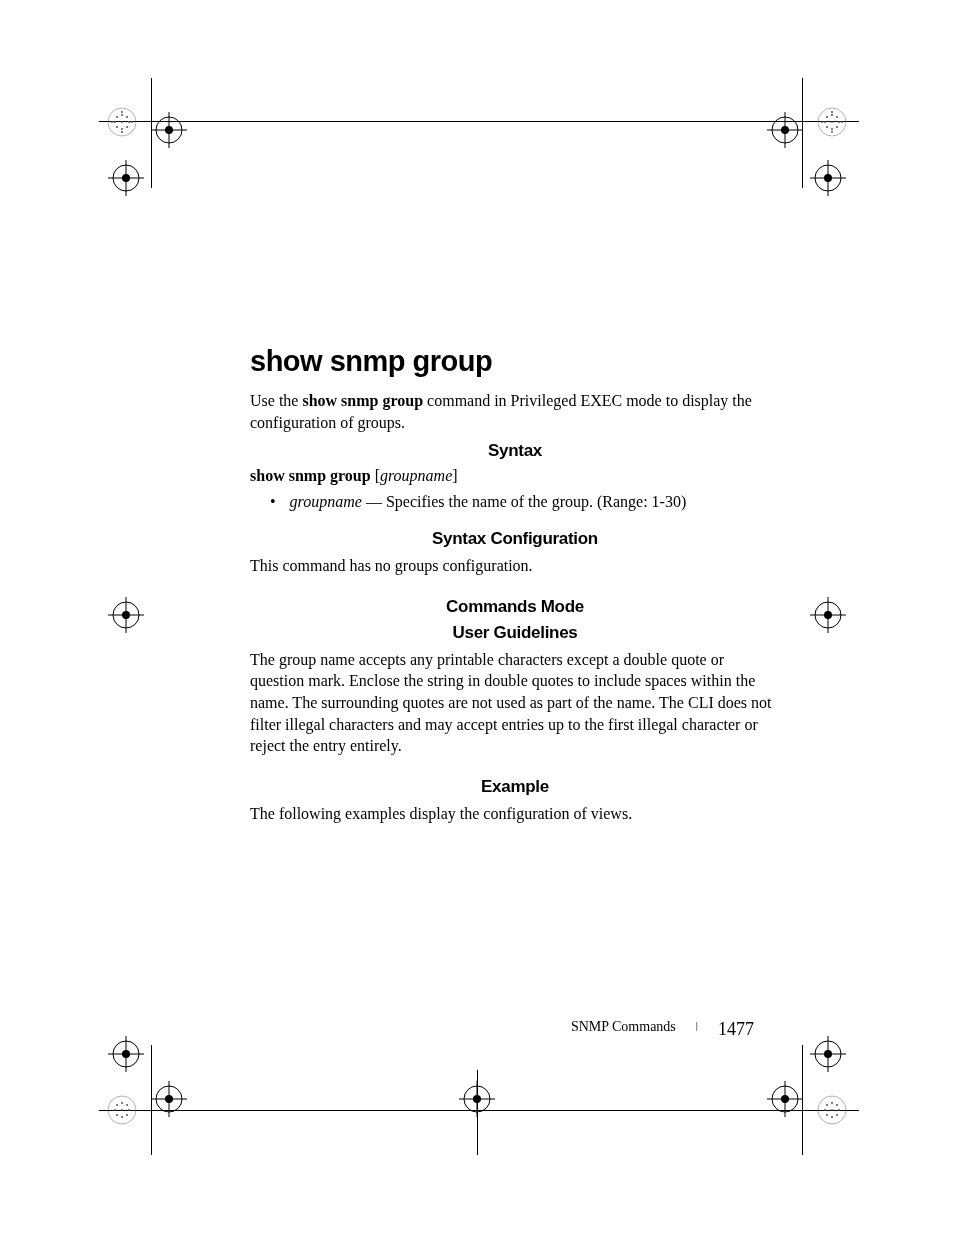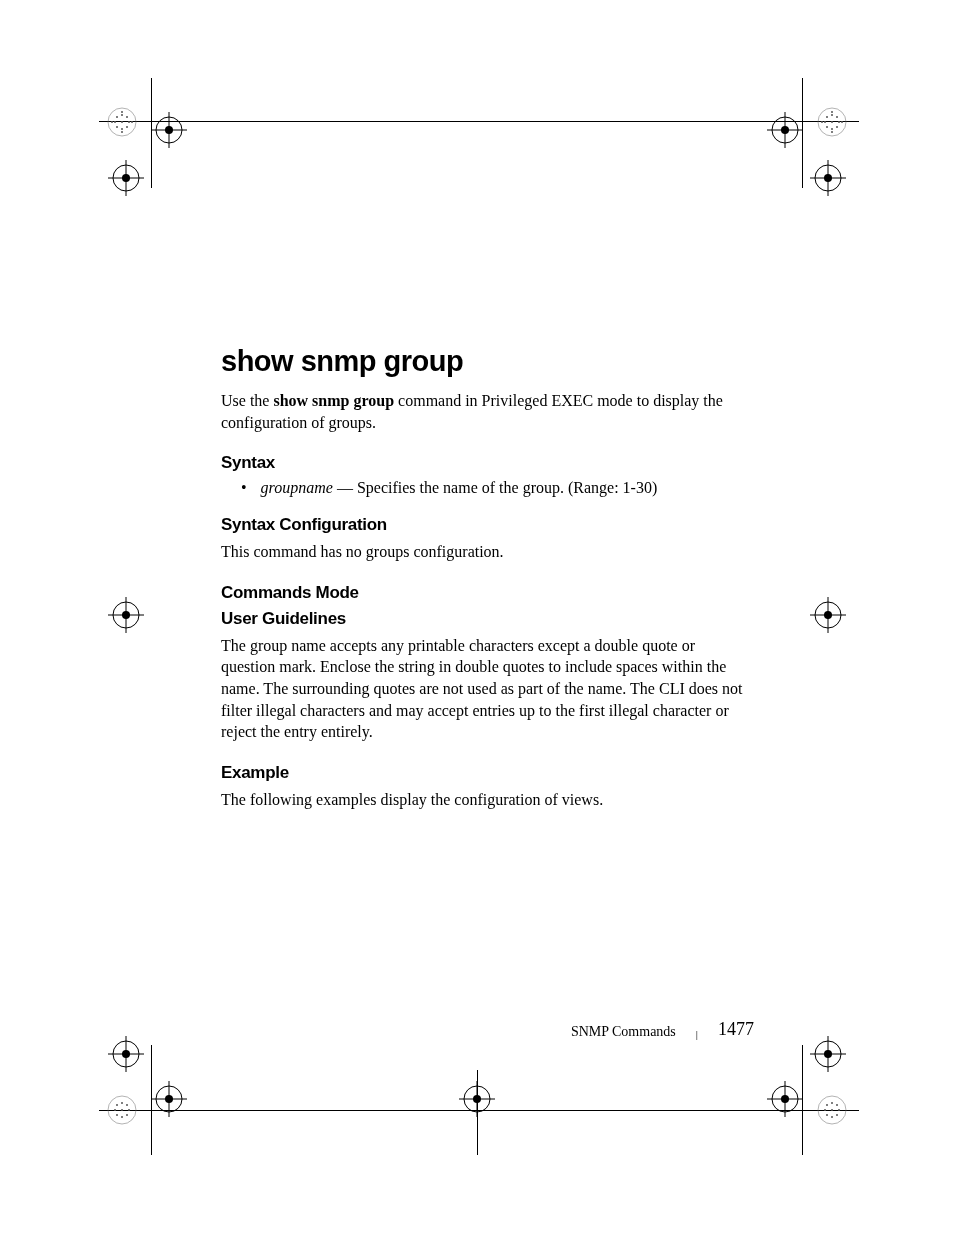--- a/index.html
+++ b/index.html
@@ -10,42 +10,43 @@
     body {
       width: 954px;
       height: 1235px;
       background: #fff;
       position: relative;
       font-family: Georgia, 'Times New Roman', serif;
       color: #000;
     }
     .page-content {
       position: absolute;
-      left: 221px;
+      left: 250px;
       top: 345px;
       width: 530px;
     }
     .main-title {
       font-family: 'Arial Narrow', Arial, sans-serif;
       font-weight: bold;
       font-size: 29px;
       letter-spacing: -0.5px;
       margin-bottom: 12px;
     }
     .intro-text {
       font-size: 16px;
       line-height: 1.35;
-      margin-bottom: 20px;
+      margin-bottom: 8px;
     }
     .section-header {
       font-family: 'Arial Narrow', Arial, sans-serif;
       font-weight: bold;
       font-size: 17px;
       margin-bottom: 6px;
       letter-spacing: -0.3px;
+      text-align: center;
     }
     .syntax-line {
       font-size: 16px;
       margin-bottom: 8px;
     }
     .bullet-row {
       display: flex;
       font-size: 16px;
       margin-bottom: 18px;
       padding-left: 20px;
@@ -63,21 +64,21 @@
     }
     .italic {
       font-style: italic;
     }
     .footer {
       position: absolute;
       bottom: 195px;
       right: 200px;
       font-size: 14px;
       display: flex;
-      align-items: flex-end;
+      align-items: flex-start;
       gap: 20px;
     }
     .footer-section {
       font-family: Georgia, serif;
     }
     .footer-divider {
       color: #000;
       font-size: 11px;
     }
     .footer-page {
@@ -265,20 +266,23 @@
 <div class="cm-line-v" style="position:absolute; left:477px; bottom:80px; height:85px;"></div>
 
 <div class="page-content">
   <h1 class="main-title">show snmp group</h1>
 
   <p class="intro-text">
     <span>Use the </span><span class="bold">show snmp group</span><span> command in Privileged EXEC mode to display the configuration of groups.</span>
   </p>
 
   <h2 class="section-header">Syntax</h2>
+  <p class="syntax-line">
+    <span class="bold">show snmp group </span><span>[</span><span class="italic">groupname</span><span>]</span>
+  </p>
   <div class="bullet-row">
     <span class="bullet-marker">•</span>
     <span>
       <span class="italic">groupname</span><span> — Specifies the name of the group. (Range: 1-30)</span>
     </span>
   </div>
 
   <h2 class="section-header">Syntax Configuration</h2>
   <p class="body-text">This command has no groups configuration.</p>
 

